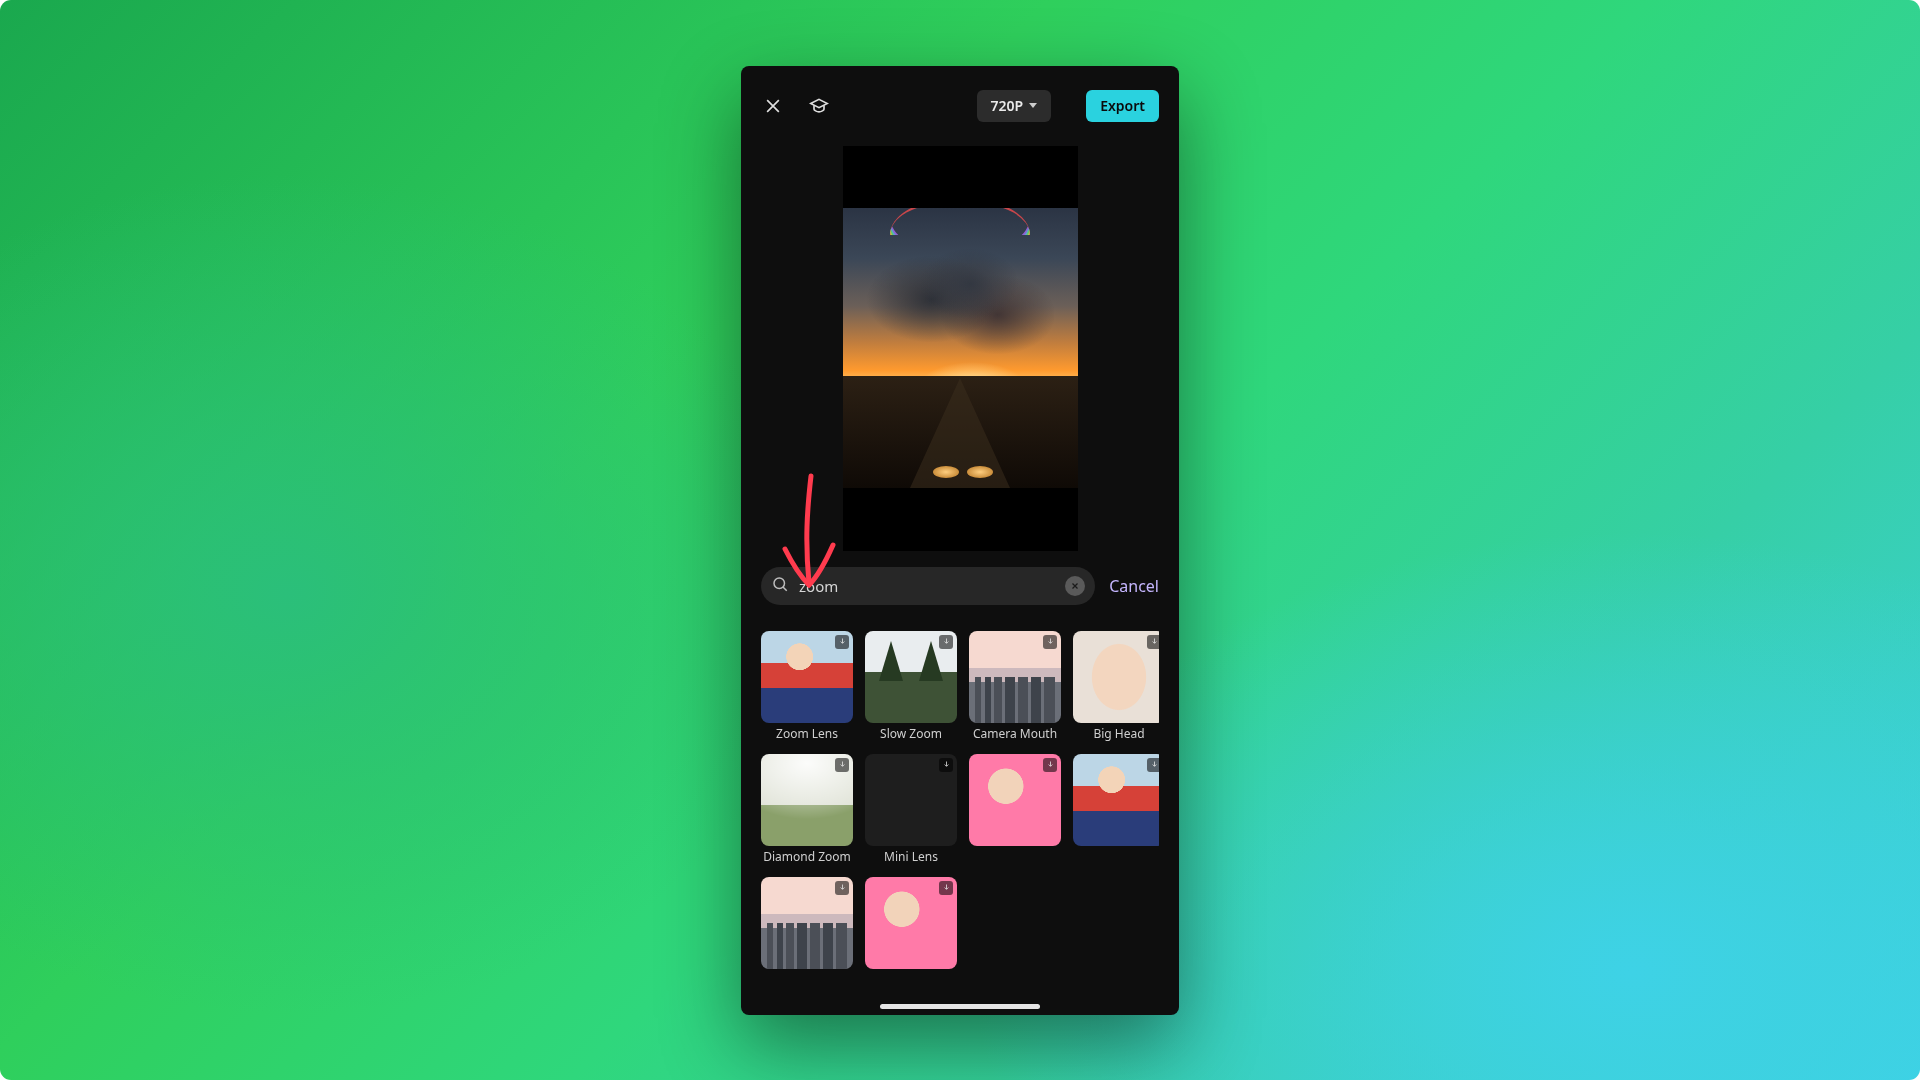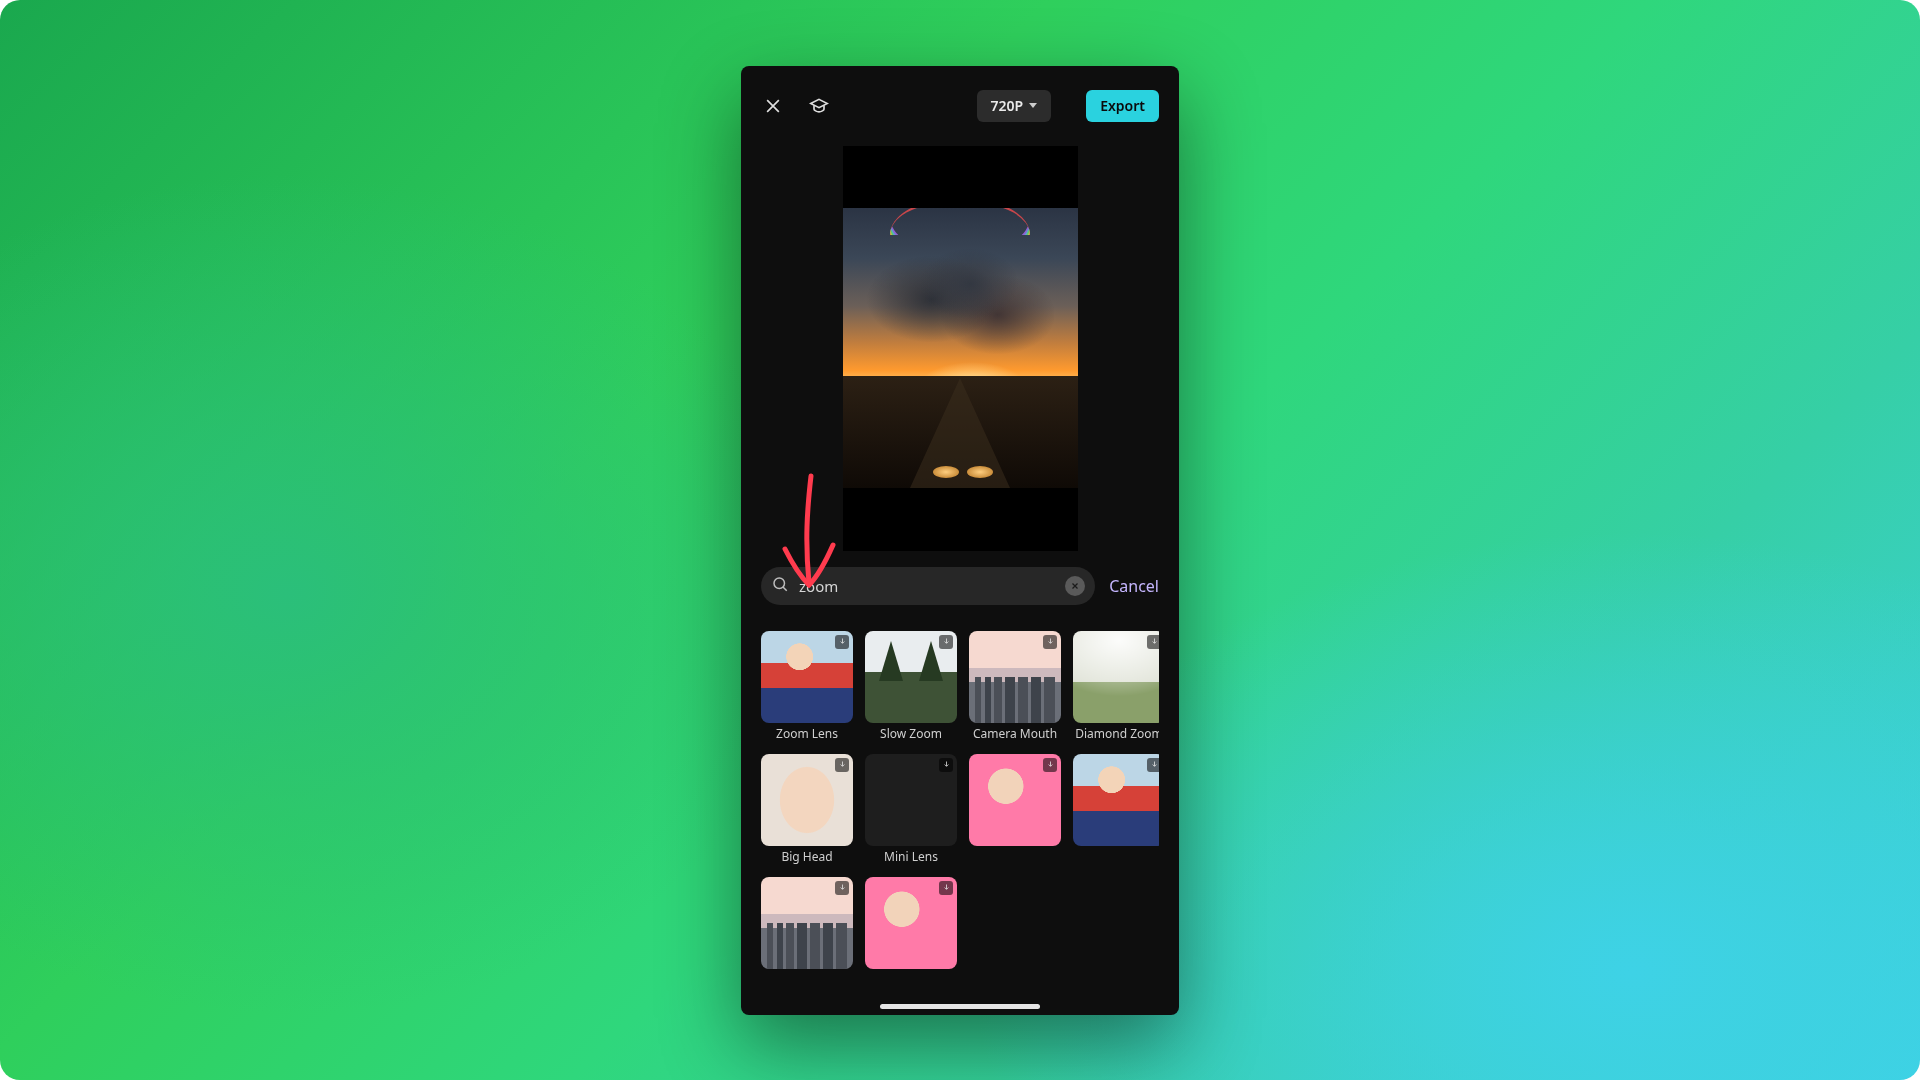--- a/index.html
+++ b/index.html
@@ -5,21 +5,21 @@
   * { box-sizing: border-box; margin: 0; padding: 0; }
   html, body { width: 1920px; height: 1080px; overflow: hidden; }
 
   
   .stage {
     width: 1920px; height: 1080px;
     background:
       radial-gradient(1200px 800px at 85% 90%, #3ed2e6 0%, rgba(62,210,230,0) 55%),
       radial-gradient(900px 700px at 15% 55%, #2bbf7a 0%, rgba(43,191,122,0) 60%),
       linear-gradient(135deg, #1aa84e 0%, #2fcf5c 35%, #2fd77c 55%, #36cfa6 75%, #3dd1e4 100%);
-    border-radius: 20px;
+    border-radius: 11px;
     position: relative;
     display: flex;
     align-items: center;
     justify-content: center;
   }
 
   .phone {
     width: 438px; height: 949px;
     background: #0e0e0e;
     border-radius: 8px;
@@ -297,40 +297,40 @@
             <div class="dl-badge">
               <svg viewBox="0 0 24 24">
                 <path d="M12 4v12"></path>
                 <path d="M7 12l5 5 5-5"></path>
               </svg>
             </div>
           </div>
           <div class="eff-label">Camera Mouth</div>
         </div>
         <div class="eff">
+          <div class="thumb t-face">
+            <div class="dl-badge">
+              <svg viewBox="0 0 24 24">
+                <path d="M12 4v12"></path>
+                <path d="M7 12l5 5 5-5"></path>
+              </svg>
+            </div>
+          </div>
+          <div class="eff-label">Big Head</div>
+        </div>
+        <div class="eff">
           <div class="thumb t-field">
             <div class="dl-badge">
               <svg viewBox="0 0 24 24">
                 <path d="M12 4v12"></path>
                 <path d="M7 12l5 5 5-5"></path>
               </svg>
             </div>
           </div>
           <div class="eff-label">Diamond Zoom</div>
-        </div>
-        <div class="eff">
-          <div class="thumb t-face">
-            <div class="dl-badge">
-              <svg viewBox="0 0 24 24">
-                <path d="M12 4v12"></path>
-                <path d="M7 12l5 5 5-5"></path>
-              </svg>
-            </div>
-          </div>
-          <div class="eff-label">Big Head</div>
         </div>
         <div class="eff">
           <div class="thumb dark">
             <div class="dl-badge">
               <svg viewBox="0 0 24 24">
                 <path d="M12 4v12"></path>
                 <path d="M7 12l5 5 5-5"></path>
               </svg>
             </div>
           </div>

